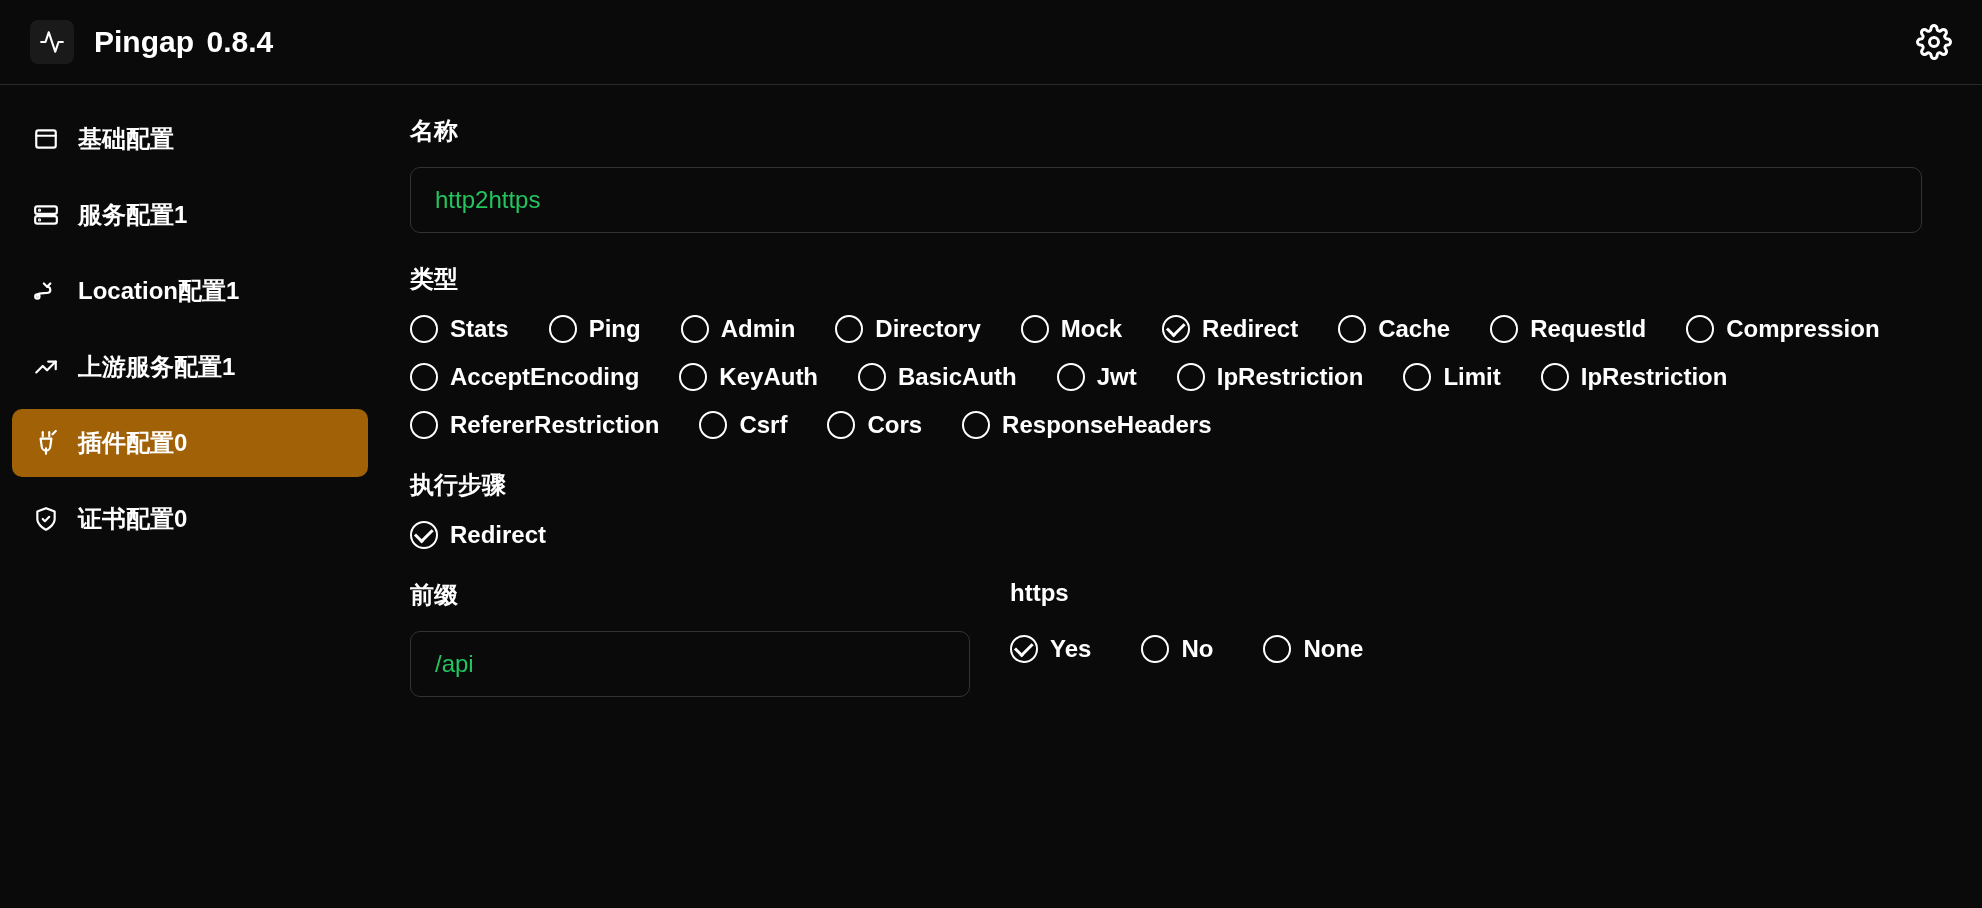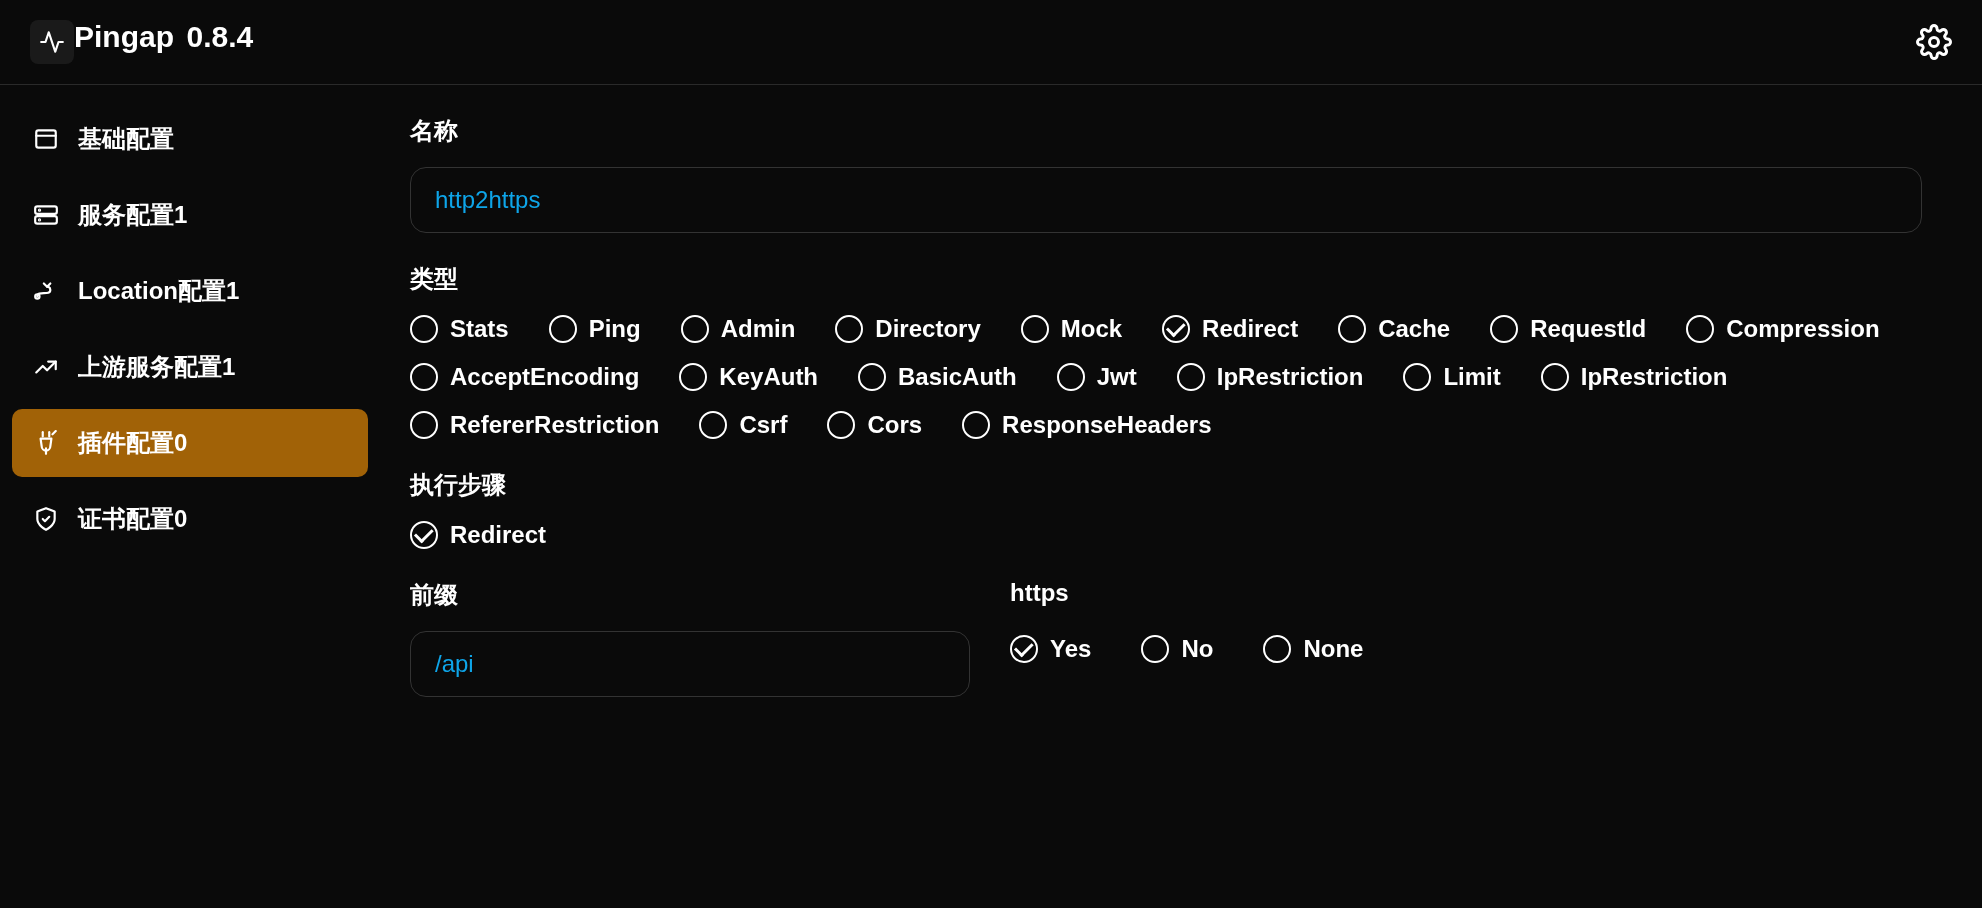--- a/index.html
+++ b/index.html
@@ -11,21 +11,21 @@
   height: 908px;
   overflow: hidden;
 }
 .header {
   display: flex;
   align-items: center;
   justify-content: space-between;
   padding: 20px 30px;
   border-bottom: 1px solid #2a2a2a;
 }
-.header-left { display: flex; align-items: flex-start; }
+.header-left { display: flex; align-items: center; gap: 20px; }
 .logo-box {
   width: 44px; height: 44px;
   background: #1a1a1a;
   border-radius: 8px;
   display: flex; align-items: center; justify-content: center;
 }
 .app-title { font-size: 30px; font-weight: 700; }
 .app-version { font-size: 30px; font-weight: 700; margin-left: 8px; }
 .gear-btn { cursor: pointer; }
 .container { display: flex; height: calc(100% - 88px); }
@@ -42,24 +42,24 @@
 .sidebar-icon { width: 28px; height: 28px; display: flex; align-items: center; justify-content: center; }
 .sidebar-label { font-size: 24px; font-weight: 700; }
 .sidebar-count { font-size: 24px; font-weight: 700; }
 .main { flex: 1; padding: 30px 60px 30px 30px; overflow-y: auto; }
 .field { margin-bottom: 30px; }
 .field-label { font-size: 24px; font-weight: 700; margin-bottom: 20px; }
 .text-input {
   width: 100%;
   background: #0a0a0a;
   border: 1px solid #333;
-  border-radius: 16px;
+  border-radius: 10px;
   padding: 18px 24px;
   font-size: 24px;
-  color: #0ea5e9;
+  color: #22c55e;
   outline: none;
 }
 .radio-group { display: flex; flex-wrap: wrap; gap: 20px 40px; text-align: center; }
 .radio-item { display: flex; align-items: center; gap: 12px; cursor: pointer; }
 .radio-circle {
   width: 28px; height: 28px;
   border: 2.5px solid #fff;
   border-radius: 50%;
   display: flex; align-items: center; justify-content: center;
   flex-shrink: 0;

